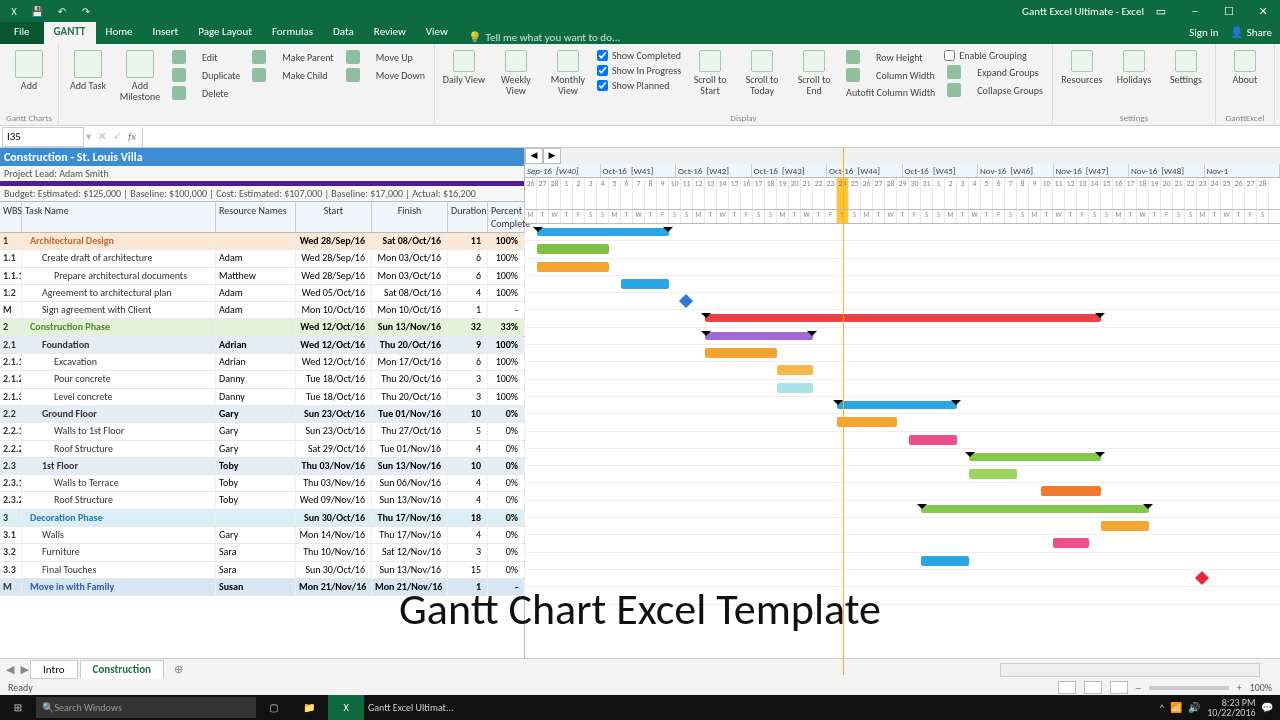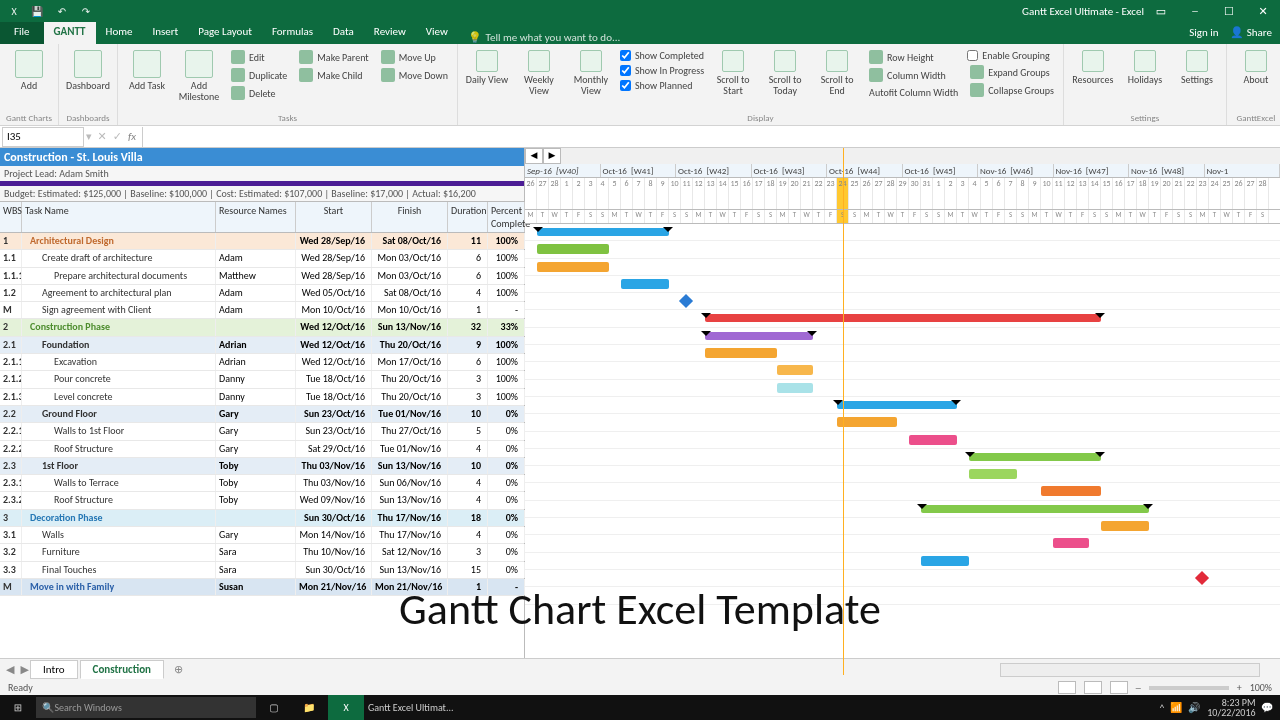--- a/index.html
+++ b/index.html
@@ -22,21 +22,21 @@
 .tabstrip .right{position:absolute;right:8px;top:4px;display:flex;gap:12px;font-size:11px}
 
 
 .ribbon{height:82px;background:#f3f3f3;border-bottom:1px solid #d3d3d3;display:flex;font-size:10px;color:#444;position:relative}
 .rgroup{border-right:1px solid #ddd;padding:2px 6px 0;display:flex;flex-direction:column;justify-content:space-between}
 .rgroup .glabel{text-align:center;color:#888;font-size:9px;margin-top:auto;padding-bottom:2px}
 .rgroup .items{display:flex;gap:6px;flex:1;align-items:flex-start}
 .bigbtn{display:flex;flex-direction:column;align-items:center;width:46px;padding-top:4px;gap:2px;text-align:center;line-height:1.1}
 .bigbtn .ico{width:28px;height:28px;background:#e8f4ec;border:1px solid #9fc9af;border-radius:2px;position:relative}
 .bigbtn .ico.sm{width:22px;height:22px}
-.smallbtn{display:flex;align-items:center;gap:4px;padding:1px 3px;white-space:nowrap}
+.smallbtn{display:flex;align-items:center;gap:16px;padding:1px 3px;white-space:nowrap}
 .smallbtn .ico{width:14px;height:14px;background:#8fbf9f;border-radius:2px}
 .chk{display:flex;align-items:center;gap:4px;white-space:nowrap}
 .chk input{width:11px;height:11px}
 .stack{display:flex;flex-direction:column;gap:2px;padding-top:3px}
 
 
 .formulabar{height:22px;border-bottom:1px solid #ccc;display:flex;align-items:center;background:#fff}
 .namebox{width:82px;height:20px;border:1px solid #ccc;margin:0 2px;padding-left:4px;font-size:11px;display:flex;align-items:center}
 .fx{padding:0 6px;font-style:italic;color:#888}
 .formulain{flex:1;height:20px;border-left:1px solid #ccc}
@@ -157,29 +157,20 @@
     <div class="items">
         <div class="bigbtn">
           <div class="ico"></div>
           <span>Add</span>
         </div>
       </div>
     <div class="glabel">Gantt Charts</div>
   </div>
   <div class="rgroup">
     <div class="items">
-        <div class="bigbtn">
-          <div class="ico"></div>
-          <span>Dashboard</span>
-        </div>
-      </div>
-    <div class="glabel">Dashboards</div>
-  </div>
-  <div class="rgroup">
-    <div class="items">
       <div class="bigbtn">
           <div class="ico"></div>
           <span>Add Task</span>
         </div>
       <div class="bigbtn">
           <div class="ico"></div>
           <span>Add Milestone</span>
         </div>
       <div class="stack">
         <div class="smallbtn">
@@ -209,21 +200,20 @@
         <div class="smallbtn">
             <div class="ico"></div>
             <span>Move Up</span>
           </div>
         <div class="smallbtn">
             <div class="ico"></div>
             <span>Move Down</span>
           </div>
       </div>
     </div>
-    <div class="glabel">Tasks</div>
   </div>
   <div class="rgroup">
     <div class="items">
       <div class="bigbtn">
           <div class="ico sm"></div>
           <span>Daily View</span>
         </div>
       <div class="bigbtn">
           <div class="ico sm"></div>
           <span>Weekly View</span>

